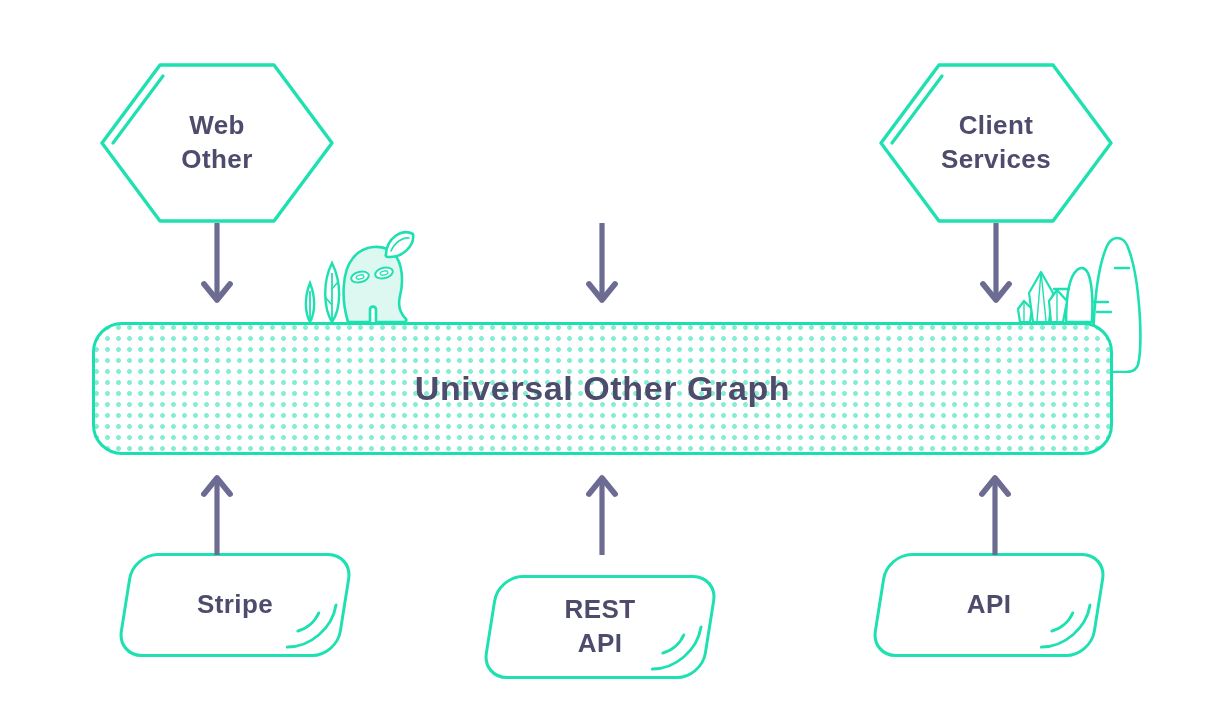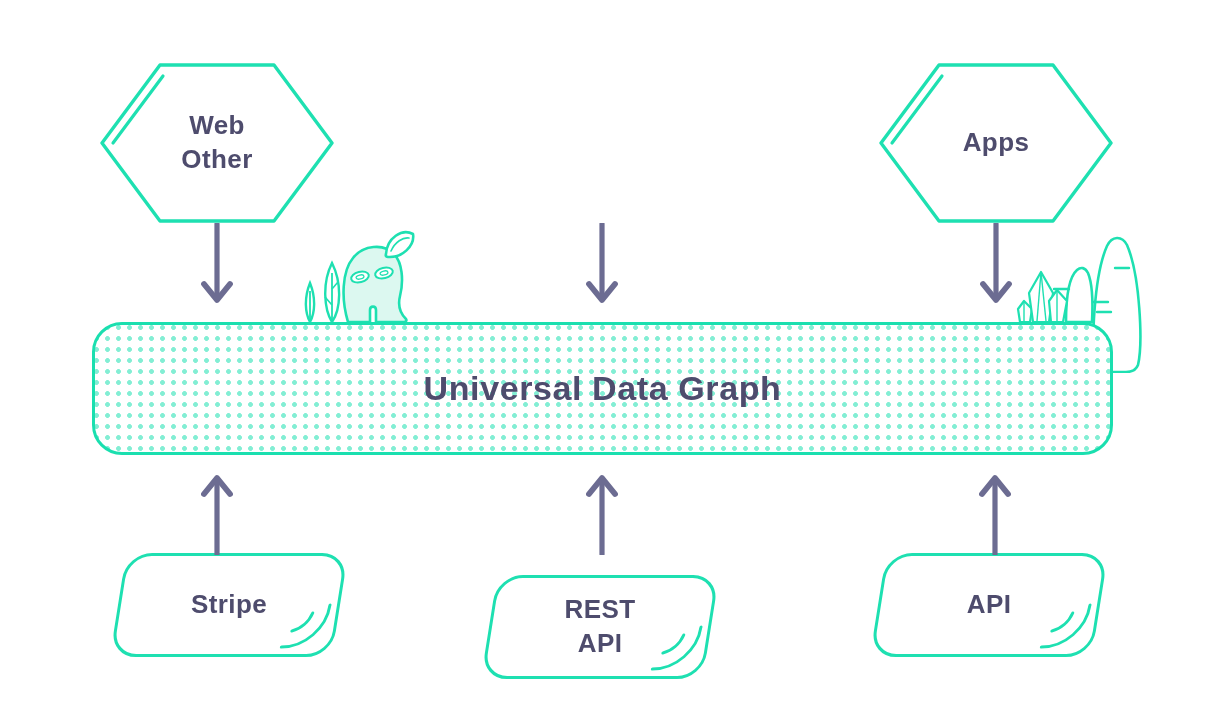--- a/index.html
+++ b/index.html
@@ -65,21 +65,22 @@
     </div>
   </div>
 
 
   <div class="hex-node" style="left:878px;top:61px;">
     <svg width="236" height="164" viewBox="0 0 236 164">
       <polygon points="3,82 61,4 175,4 233,82 175,160 61,160" fill="#ffffff" stroke="#1ee0b1" stroke-width="3.4" stroke-linejoin="round"></polygon>
       <line x1="64" y1="15" x2="14" y2="82" stroke="#1ee0b1" stroke-width="3.2" stroke-linecap="round"></line>
     </svg>
     <div class="node-label">
-      <span>Apps</span>
+      <span>Client</span>
+      <span>Services</span>
     </div>
   </div>
 
   <svg class="arrow" style="left:199px;top:223px;" viewBox="0 0 36 98">
     <line x1="18" y1="1" x2="18" y2="74" stroke="#6c6c92" stroke-width="5.2" stroke-linecap="round"></line>
     <polyline points="5,61 18,77 31,61" fill="none" stroke="#6c6c92" stroke-width="5.8" stroke-linecap="round" stroke-linejoin="round"></polyline>
   </svg>
   <svg class="arrow" style="left:584px;top:223px;" viewBox="0 0 36 98">
     <line x1="18" y1="1" x2="18" y2="74" stroke="#6c6c92" stroke-width="5.2" stroke-linecap="round"></line>
     <polyline points="5,61 18,77 31,61" fill="none" stroke="#6c6c92" stroke-width="5.8" stroke-linecap="round" stroke-linejoin="round"></polyline>
@@ -128,37 +129,37 @@
     <path d="M14,68 L22,76 L20,89 L10,89 L8,76 Z" fill="#ffffff" stroke="#1ee0b1" stroke-width="2.2" stroke-linejoin="round"></path>
     <line x1="14" y1="68" x2="14" y2="89" stroke="#1ee0b1" stroke-width="1.4"></line>
     <path d="M31,39 L43,60 L39,89 L23,89 L19,60 Z" fill="#ffffff" stroke="#1ee0b1" stroke-width="2.2" stroke-linejoin="round"></path>
     <line x1="31" y1="39" x2="27" y2="88" stroke="#1ee0b1" stroke-width="1.4"></line>
     <line x1="31" y1="39" x2="36" y2="88" stroke="#1ee0b1" stroke-width="1.4"></line>
     <path d="M47,57 L57,68 L53,89 L41,89 L39,68 Z" fill="#ffffff" stroke="#1ee0b1" stroke-width="2.2" stroke-linejoin="round"></path>
     <line x1="47" y1="57" x2="47" y2="89" stroke="#1ee0b1" stroke-width="1.4"></line>
   </svg>
 
   <div class="bar">
-    <div class="bar-title">Universal Data Graph</div>
+    <div class="bar-title">Universal Other Graph</div>
   </div>
 
   <svg class="arrow" style="left:199px;top:457px;z-index:3;" viewBox="0 0 36 98">
     <line x1="18" y1="97" x2="18" y2="24" stroke="#6c6c92" stroke-width="5.2" stroke-linecap="round"></line>
     <polyline points="5,37 18,21 31,37" fill="none" stroke="#6c6c92" stroke-width="5.8" stroke-linecap="round" stroke-linejoin="round"></polyline>
   </svg>
   <svg class="arrow" style="left:584px;top:457px;z-index:3;" viewBox="0 0 36 98">
     <line x1="18" y1="97" x2="18" y2="24" stroke="#6c6c92" stroke-width="5.2" stroke-linecap="round"></line>
     <polyline points="5,37 18,21 31,37" fill="none" stroke="#6c6c92" stroke-width="5.8" stroke-linecap="round" stroke-linejoin="round"></polyline>
   </svg>
   <svg class="arrow" style="left:977px;top:457px;z-index:3;" viewBox="0 0 36 98">
     <line x1="18" y1="97" x2="18" y2="24" stroke="#6c6c92" stroke-width="5.2" stroke-linecap="round"></line>
     <polyline points="5,37 18,21 31,37" fill="none" stroke="#6c6c92" stroke-width="5.8" stroke-linecap="round" stroke-linejoin="round"></polyline>
   </svg>
 
-  <div class="box-node" style="left:118px;top:553px;">
+  <div class="box-node" style="left:124px;top:553px;">
     <div class="box-bg">
       <svg class="box-accent" width="60" height="60" viewBox="0 0 60 60">
         <path d="M56,14 A42,42 0 0 1 14,56" fill="none" stroke="#1ee0b1" stroke-width="3" stroke-linecap="round"></path>
         <path d="M40,22 A26,26 0 0 1 22,40" fill="none" stroke="#1ee0b1" stroke-width="3" stroke-linecap="round"></path>
       </svg>
     </div>
     <div class="node-label">
       <span>Stripe</span>
 
     </div>

